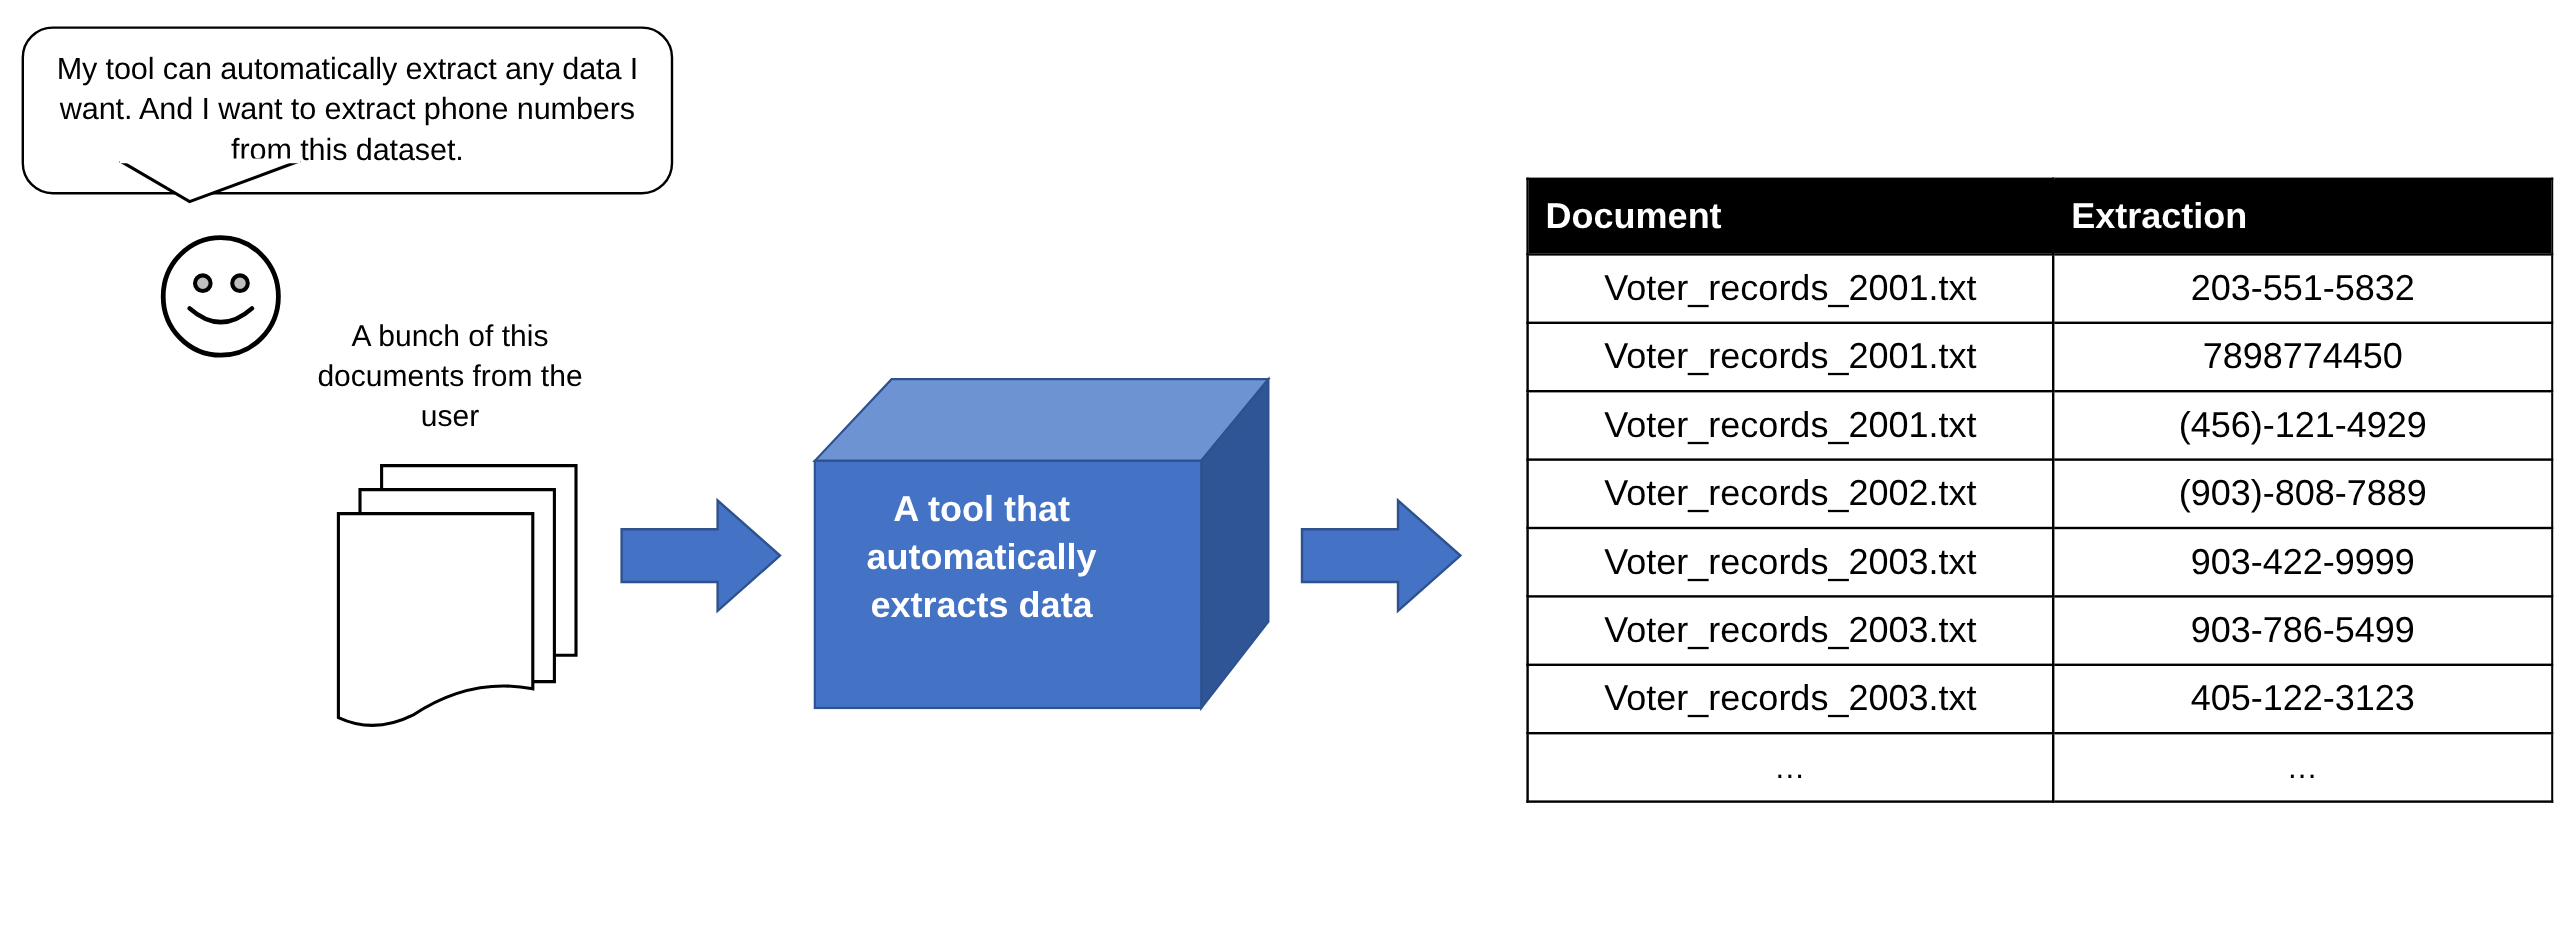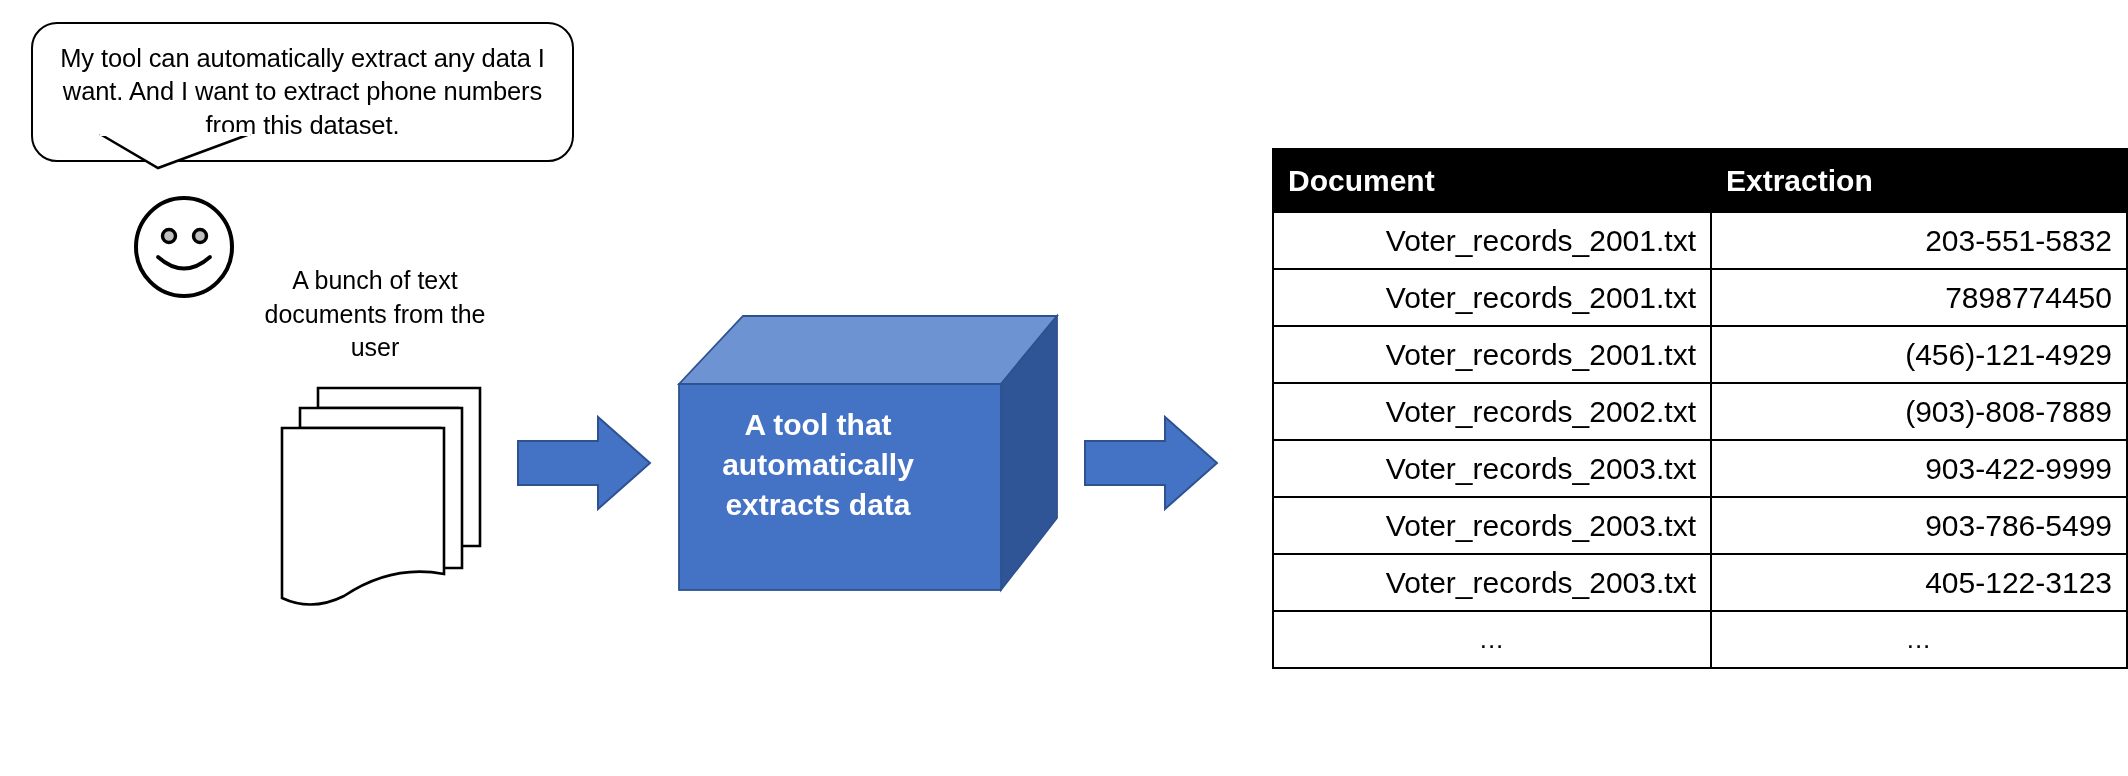--- a/index.html
+++ b/index.html
@@ -20,21 +20,20 @@
     overflow: hidden;
   }
 
   
   .bubble-wrap {
     position: absolute;
     left: 18px;
     top: 22px;
     width: 543px;
     height: 140px;
-    margin-left: 13px;
   }
   .bubble-box {
     position: absolute;
     left: 0;
     top: 0;
     width: 100%;
     height: 100%;
     box-sizing: border-box;
     border: 2.5px solid #000000;
     border-radius: 26px;
@@ -157,21 +156,21 @@
     background: #000000;
     color: #ffffff;
     text-align: left;
     font-weight: 700;
     height: 63px;
     border-color: #000000;
   }
   table.out-table td {
     background: #ffffff;
     color: #000000;
-    text-align: right;
+    text-align: center;
   }
   table.out-table col.c-doc { width: 438px; }
   table.out-table col.c-ext { width: 416px; }
   table.out-table tr.ellipsis-row td {
     text-align: center;
     font-size: 26px;
     letter-spacing: 1px;
   }
 </style>
 </head>
@@ -189,21 +188,21 @@
     <line x1="0" y1="0" x2="150" y2="0" stroke="#ffffff" stroke-width="4"></line>
   </svg>
 
   <svg class="smiley" viewBox="0 0 104 104" xmlns="http://www.w3.org/2000/svg">
     <ellipse cx="52" cy="52" rx="48" ry="49" fill="#ffffff" stroke="#000000" stroke-width="4"></ellipse>
     <circle cx="37" cy="41" r="6.5" fill="#bfbfbf" stroke="#000000" stroke-width="3.4"></circle>
     <circle cx="68" cy="41" r="6.5" fill="#bfbfbf" stroke="#000000" stroke-width="3.4"></circle>
     <path d="M 26 62 Q 52 85 78 62" fill="none" stroke="#000000" stroke-width="3.8" stroke-linecap="round"></path>
   </svg>
 
-  <div class="docs-caption">A bunch of text documents from the user</div>
+  <div class="docs-caption">A bunch of this documents from the user</div>
 
   <svg class="docstack" viewBox="0 0 220 228" xmlns="http://www.w3.org/2000/svg">
     <path d="M 46 10 L 208 10 L 208 168 L 186 168 L 186 30 L 46 30 Z" fill="#ffffff" stroke="#000000" stroke-width="2.6" stroke-linejoin="miter"></path>
     <path d="M 28 30 L 190 30 L 190 190 L 168 190 L 168 50 L 28 50 Z" fill="#ffffff" stroke="#000000" stroke-width="2.6" stroke-linejoin="miter"></path>
     <path d="M 10 50 L 172 50 L 172 196 Q 120 186 72 218 Q 40 234 10 220 Z" fill="#ffffff" stroke="#000000" stroke-width="2.6" stroke-linejoin="miter"></path>
   </svg>
 
   <svg class="arrow arrow-1" viewBox="0 0 136 100" xmlns="http://www.w3.org/2000/svg">
     <path d="M 2 28 L 82 28 L 82 4 L 134 50 L 82 96 L 82 72 L 2 72 Z" fill="#4472C4" stroke="#2E528F" stroke-width="2"></path>
   </svg>

